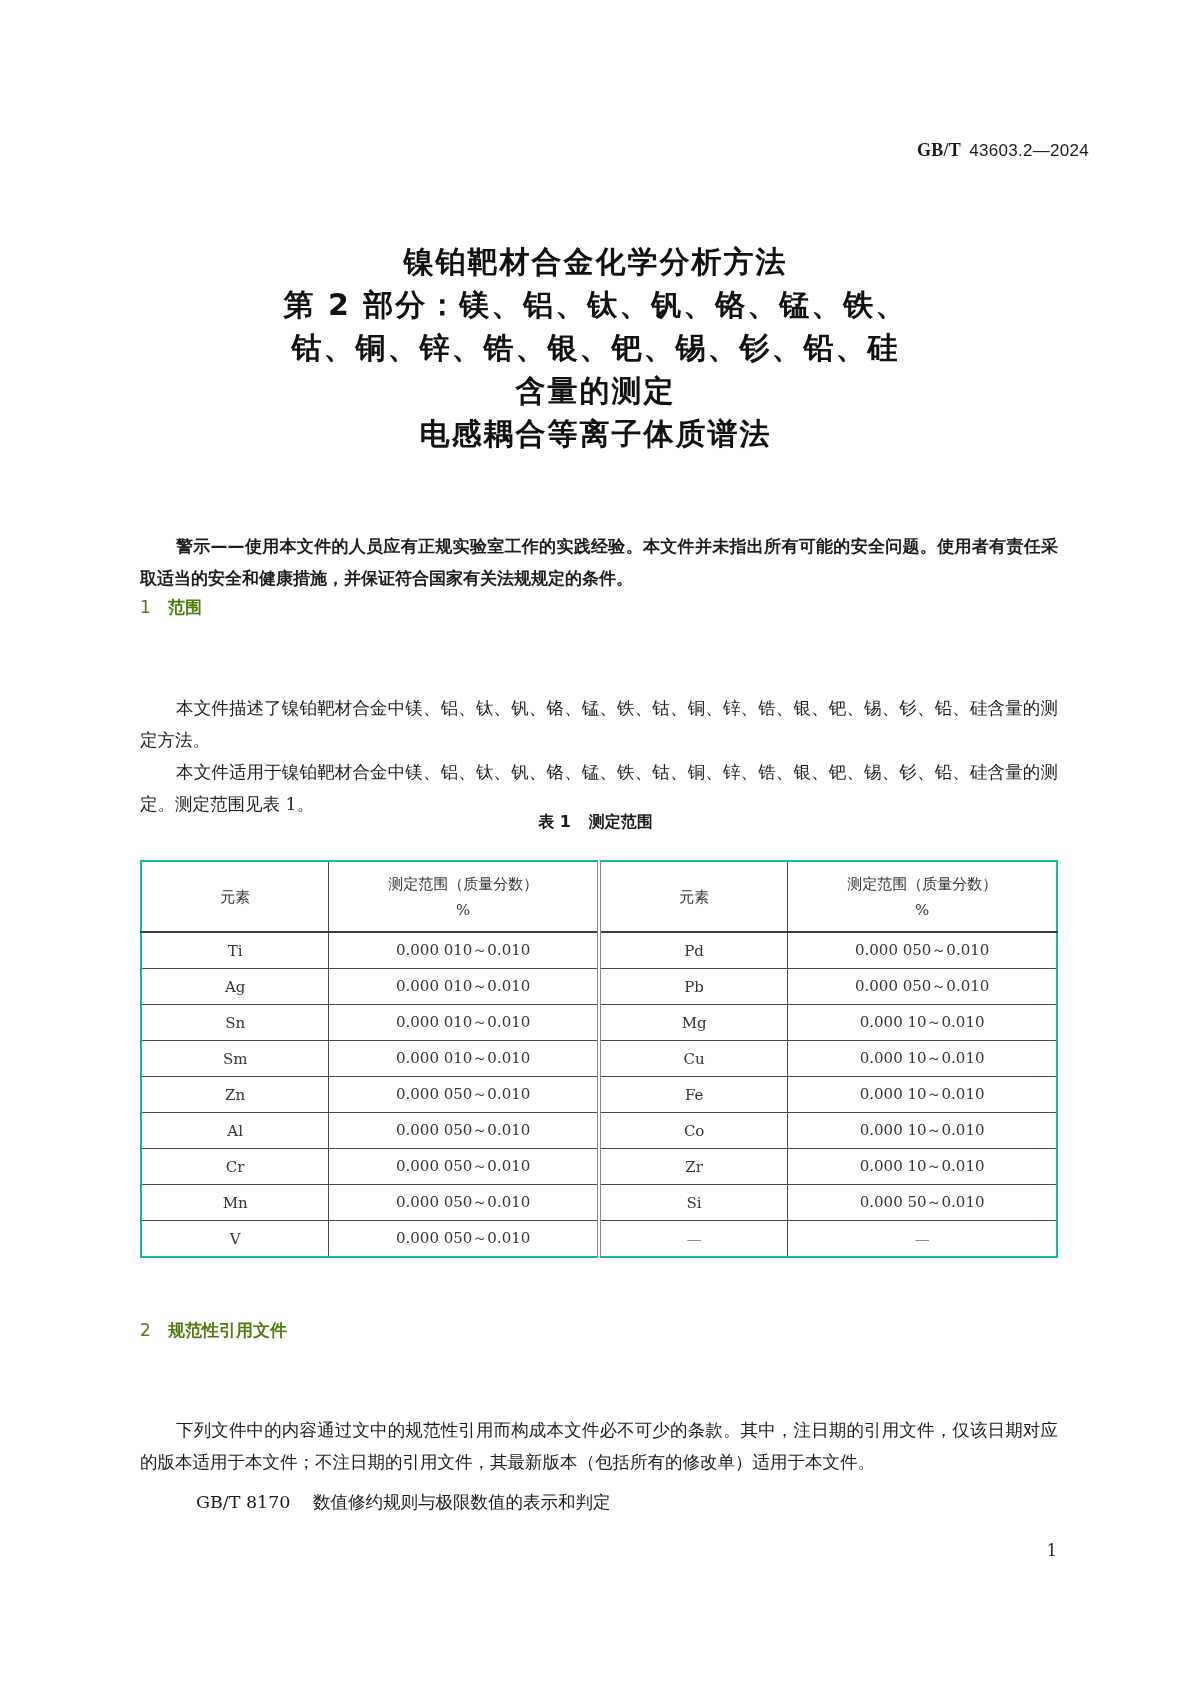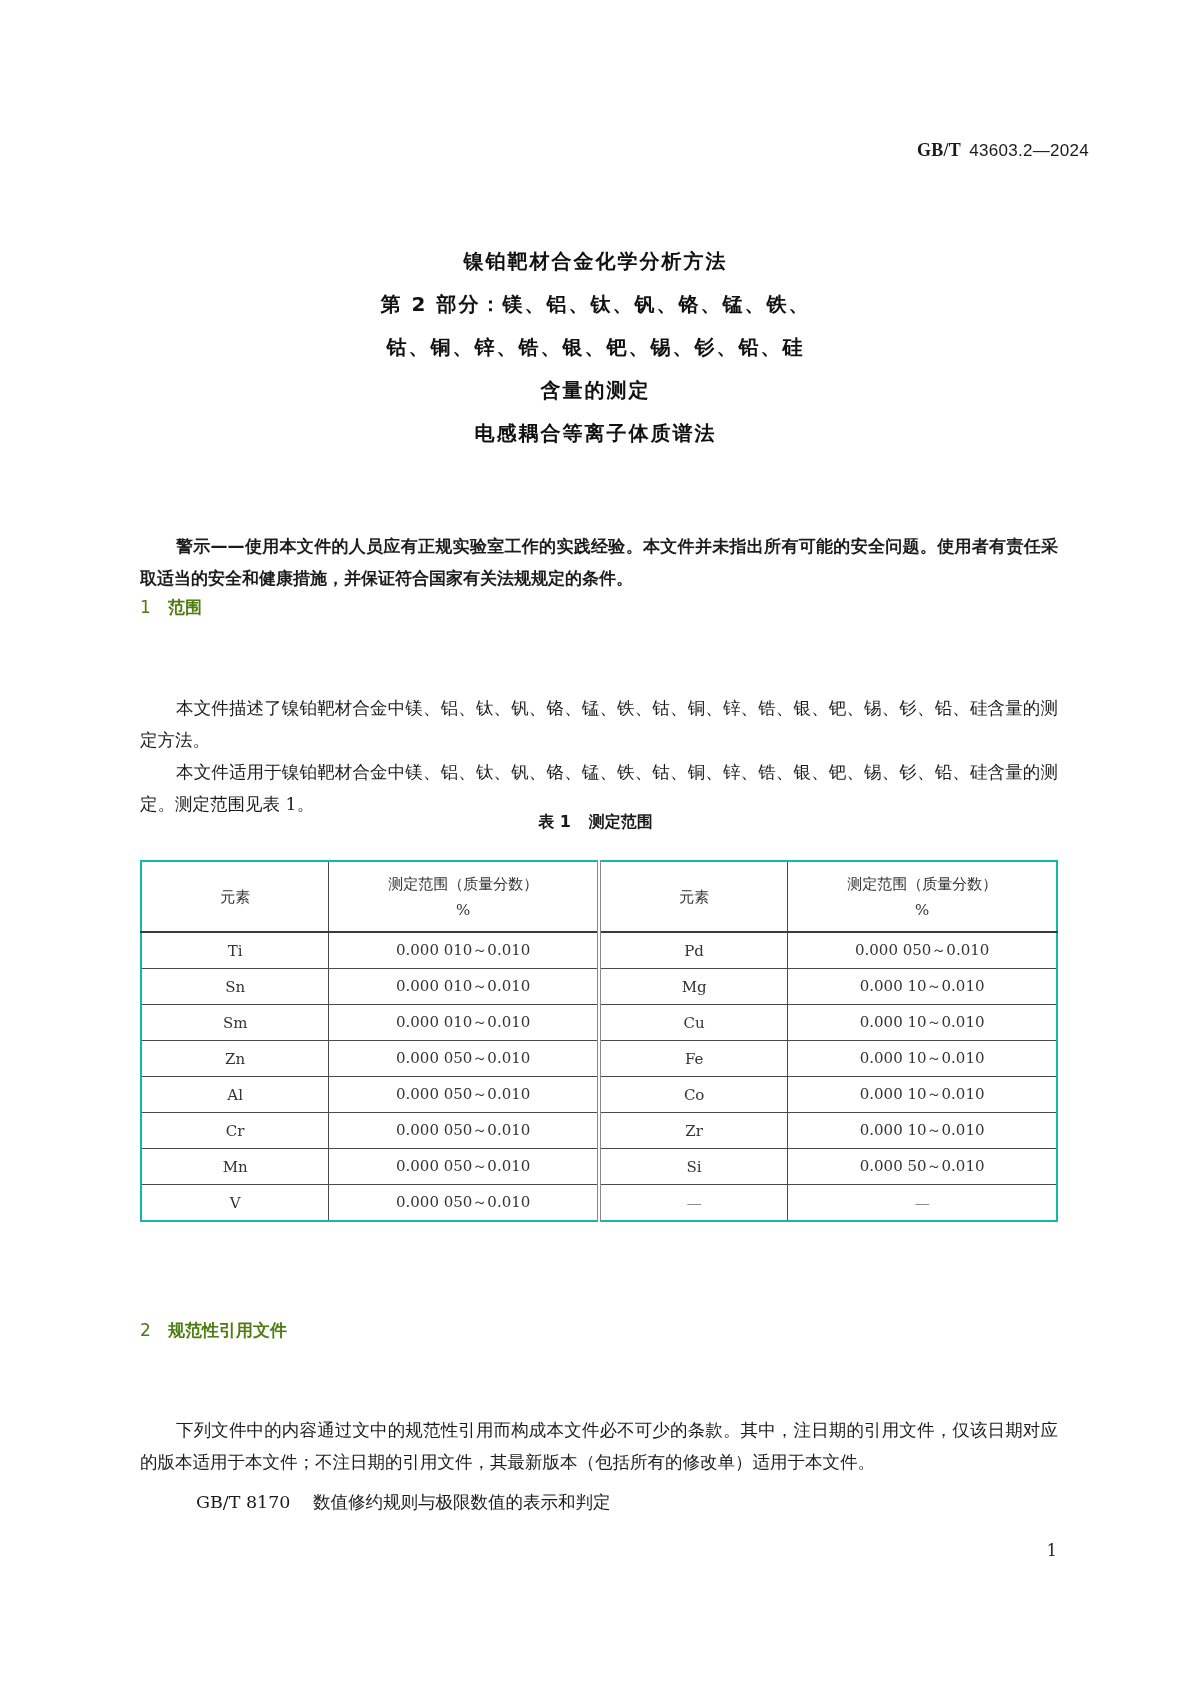--- a/index.html
+++ b/index.html
@@ -40,21 +40,21 @@
       margin-left: 8px;
     }
     .title-block {
       position: absolute;
       left: 0;
       width: 1191px;
       top: 240px;
       text-align: center;
     }
     .title-line {
-      font-size: 20px;
+      font-size: 30px;
       font-weight: bold;
       line-height: 43px;
       letter-spacing: 2px;
       color: #111;
     }
     .body-text {
       position: absolute;
       left: 140px;
       width: 918px;
       font-size: 17.5px;
@@ -196,20 +196,26 @@
       </tr>
     </thead>
     <tbody>
       <tr>
         <td>Ti</td>
         <td class="split">0.000 010～0.010</td>
         <td>Pd</td>
         <td>0.000 050～0.010</td>
       </tr>
       <tr>
+        <td>Ag</td>
+        <td class="split">0.000 010～0.010</td>
+        <td>Pb</td>
+        <td>0.000 050～0.010</td>
+      </tr>
+      <tr>
         <td>Sn</td>
         <td class="split">0.000 010～0.010</td>
         <td>Mg</td>
         <td>0.000 10～0.010</td>
       </tr>
       <tr>
         <td>Sm</td>
         <td class="split">0.000 010～0.010</td>
         <td>Cu</td>
         <td>0.000 10～0.010</td>

